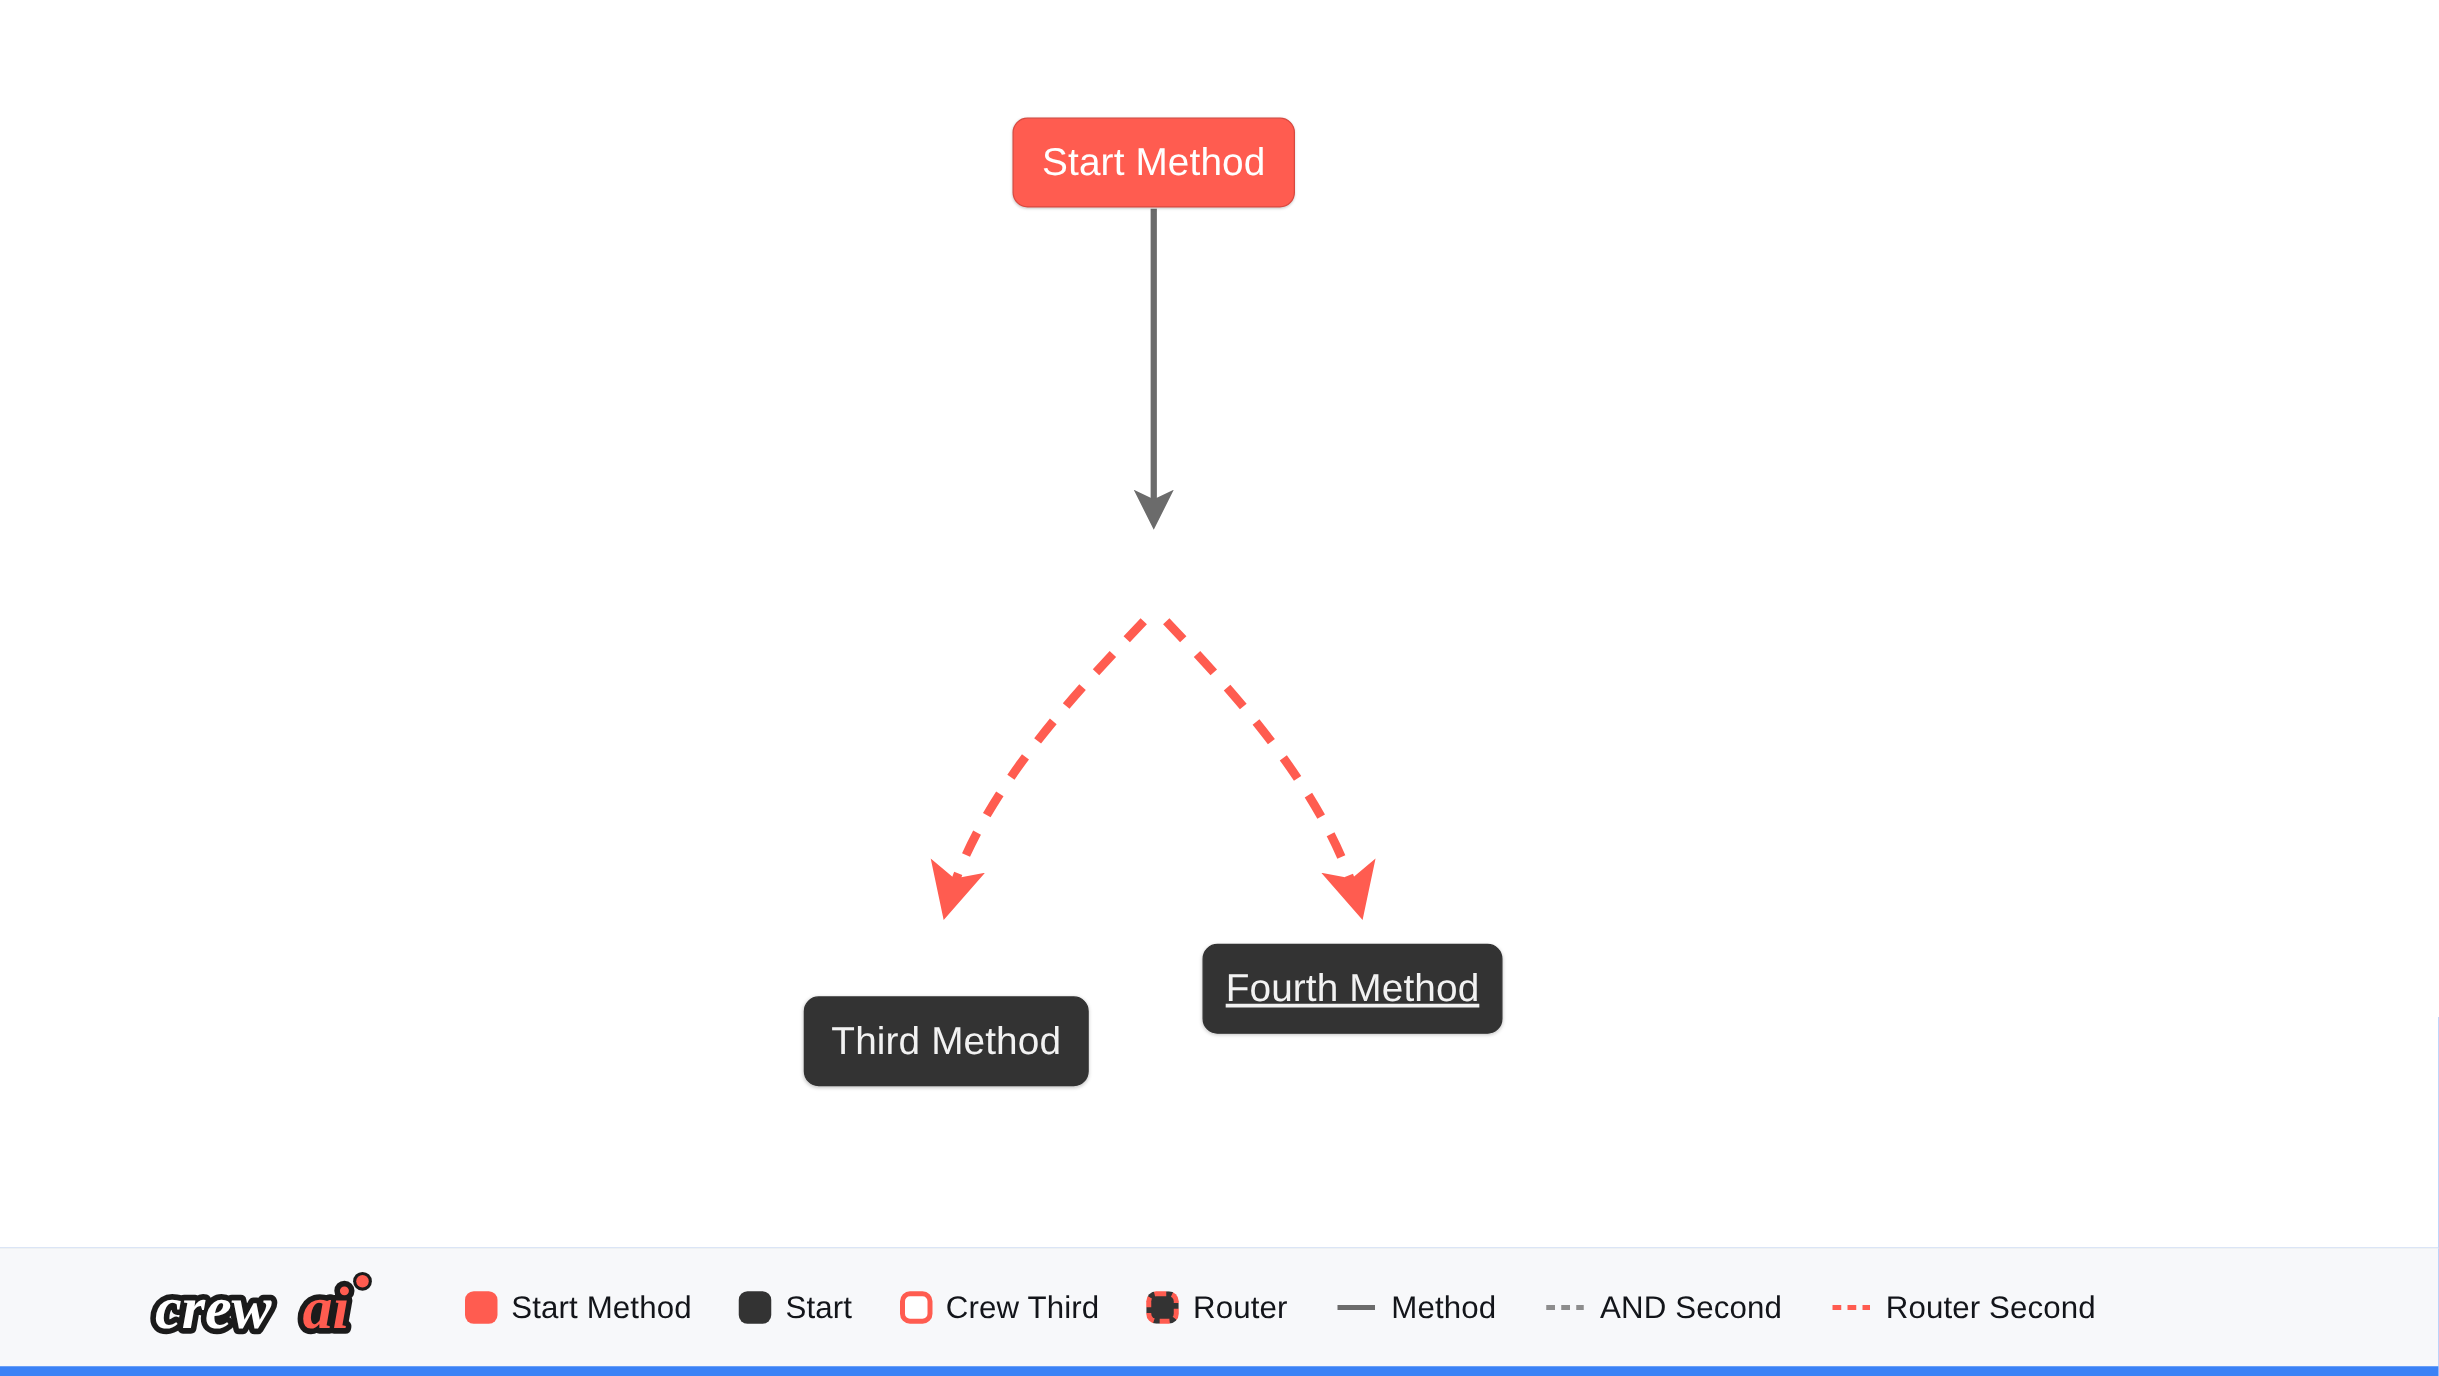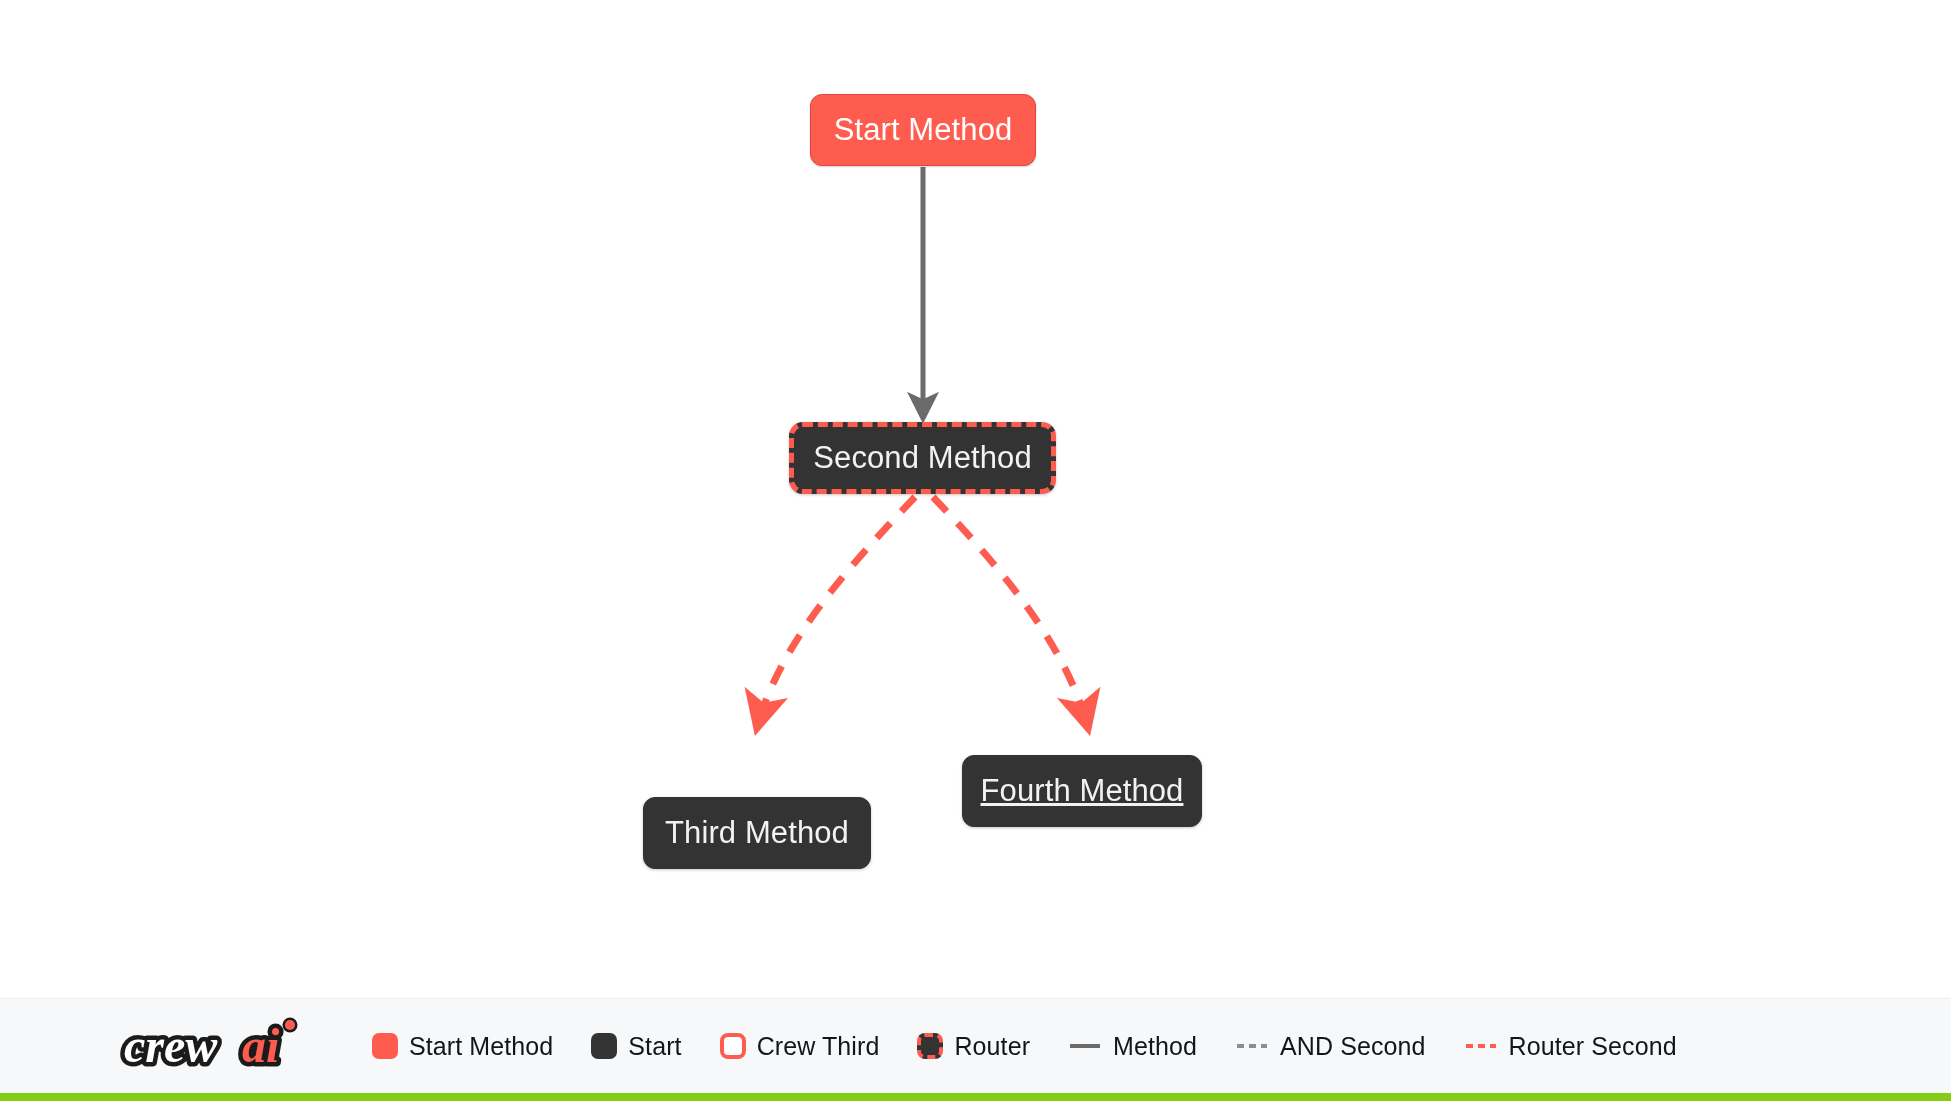--- a/index.html
+++ b/index.html
@@ -4,21 +4,21 @@
 <style>
   html, body {
     margin: 0;
     padding: 0;
     background: #ffffff;
   }
   #page {
     position: relative;
     width: 1951px;
     height: 1101px;
-    background: #84cc16;
+    background: #3b82f6;
     font-family: "Liberation Sans", sans-serif;
     overflow: hidden;
   }
 
   
   #canvas {
     position: absolute;
     left: 0; top: 0;
     width: 1951px;
     height: 998px;
@@ -150,23 +150,20 @@
 
       <path d="M 915 497 C 855 560, 780 640, 757 728" fill="none" stroke="#FF5C50" stroke-width="7" stroke-dasharray="20 16" stroke-linecap="butt" marker-end="url(#arrow-coral)"></path>
 
       <path d="M 933 497 C 993 560, 1065 640, 1088 728" fill="none" stroke="#FF5C50" stroke-width="7" stroke-dasharray="20 16" stroke-linecap="butt" marker-end="url(#arrow-coral)"></path>
     </svg>
 
     <div class="node node-start" style="left:810px; top:94px; width:226px; height:72px;">
       <span>Start Method</span>
     </div>
 
-    <div class="node node-router" style="left:789px; top:422px; width:267px; height:72px;">
-      <span>Second Method</span>
-    </div>
 
     <div class="node node-method" style="left:643px; top:755px; width:228px; height:72px;margin-top:42px;">
       <span>Third Method</span>
     </div>
 
     <div class="node node-method" style="left:962px; top:755px; width:240px; height:72px;text-decoration:underline;">
       <span>Fourth Method</span>
     </div>
 
   </div>

